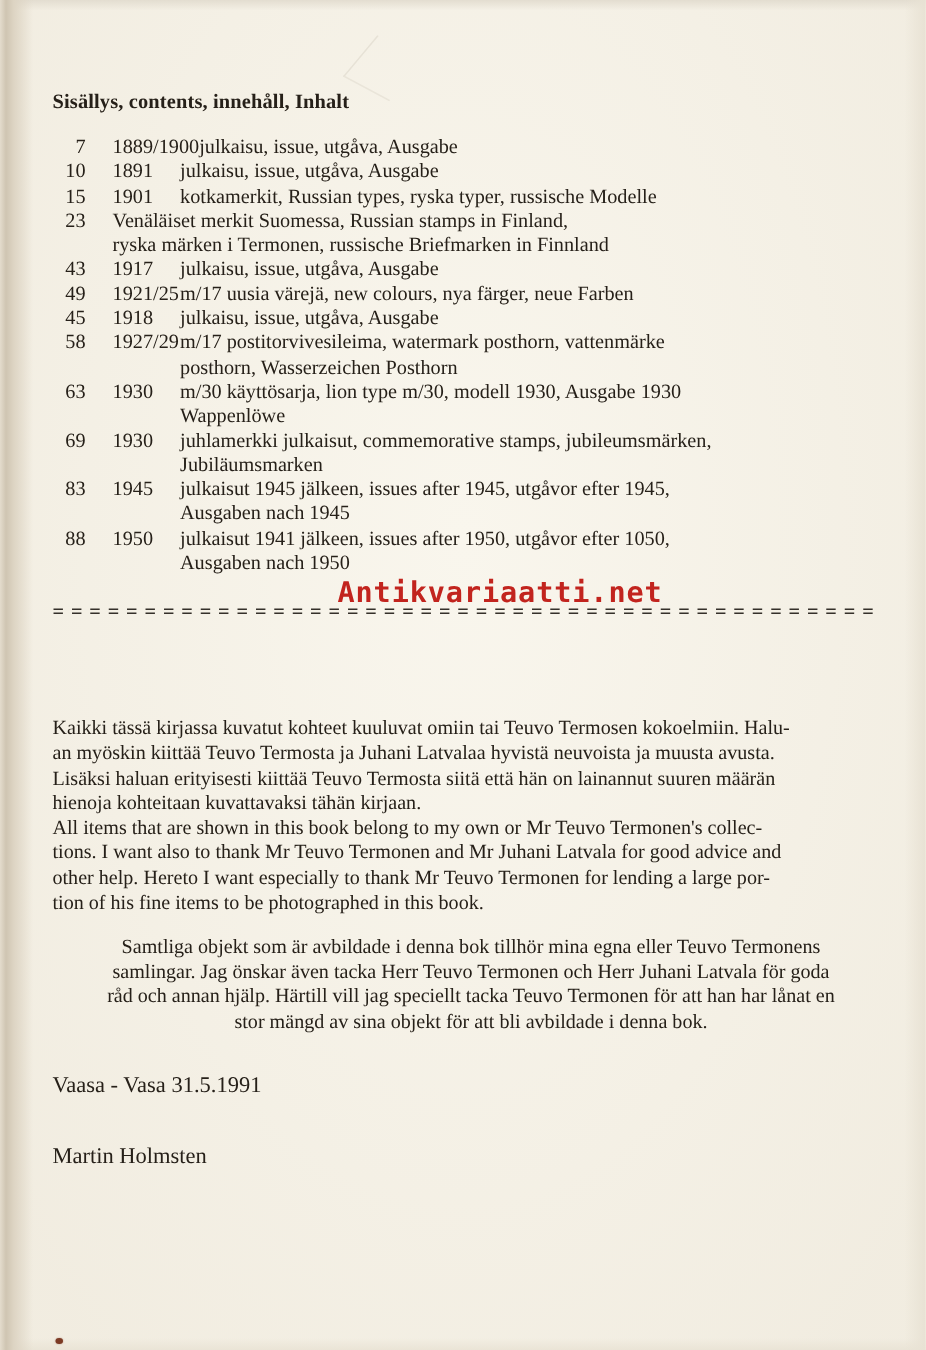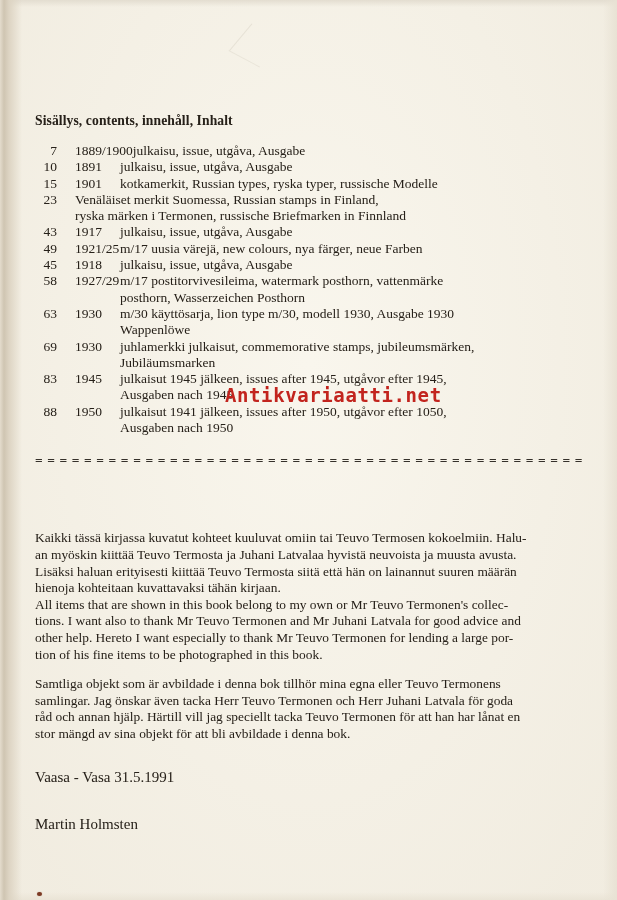--- a/index.html
+++ b/index.html
@@ -27,21 +27,21 @@
     pointer-events:none;
   }
   .speck{
     position:absolute;left:37px;top:892px;width:5px;height:4px;
     border-radius:50%;background:#7c3a24;box-shadow:0 0 1px rgba(124,58,36,0.6);
   }
 
   .content{position:absolute;left:35px;top:0;width:560px;}
 
   .page-title{
-    margin-top:113px;
+    margin-top:60px;
     font-size:13.6px;font-weight:bold;letter-spacing:0.1px;
   }
 
   .toc{margin-top:14px;font-size:13.5px;line-height:16.3px;}
   .toc-row{display:flex;}
   .pg{width:22px;flex:0 0 22px;text-align:right;margin-right:18px;}
   .entry{flex:1;}
   .yr{display:inline-block;min-width:45px;}
   .cont{display:block;padding-left:45px;min-height:0;}
   .cont.flush{padding-left:0;}
@@ -58,21 +58,21 @@
     font-size:13.5px;font-weight:bold;letter-spacing:0.6px;
     color:#35302a;white-space:nowrap;
   }
 
   .para{
     width:558px;font-size:13.4px;line-height:16.6px;
     white-space:pre-line;margin:0;
   }
   .para.finnish{margin-top:61px;}
   .para.english{}
-  .para.swedish{margin-top:13px;}
+  .para.swedish{margin-top:13px;text-align:center;}
 
   .dateline{margin-top:27px;font-size:15px;}
   .signature{margin-top:30px;font-size:15px;}
 </style>
 </head>
 <body>
 
 <div class="paper-shade"></div>
 <div class="crease"></div>
 <div class="speck"></div>

